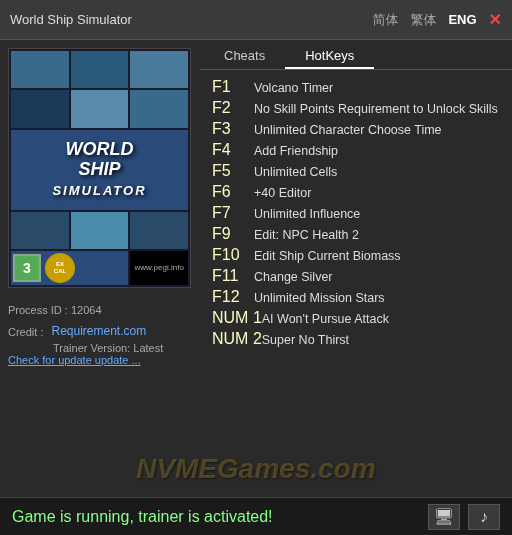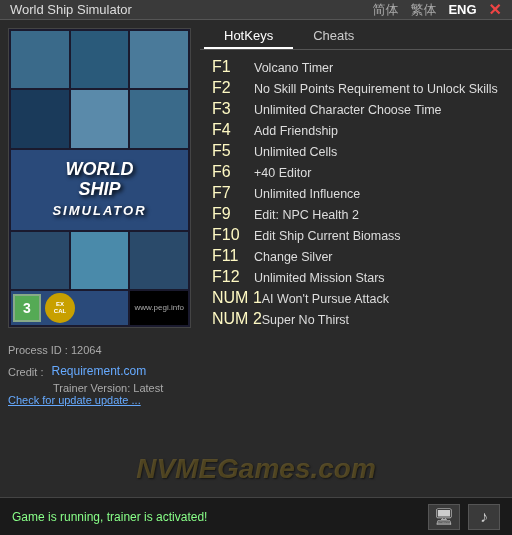--- a/index.html
+++ b/index.html
@@ -11,21 +11,21 @@
       overflow: hidden;
       position: relative;
     }
 
     
     .title-bar {
       display: flex;
       align-items: center;
       justify-content: space-between;
       background: #3a3a3a;
-      height: 20px;
+      height: 40px;
       padding: 2px 10px;
       border-bottom: 1px solid #555;
     }
     .title-bar-left {
       display: flex;
       align-items: center;
       gap: 8px;
     }
     .title-text {
       color: #ddd;
@@ -61,21 +61,21 @@
     
     .left-panel {
       width: 200px;
       padding: 8px;
       display: flex;
       flex-direction: column;
       gap: 4px;
     }
     .game-cover {
       width: 183px;
-      height: 300px;
+      height: 240px;
       background: #1a1a2e;
       border: 1px solid #444;
       overflow: hidden;
       position: relative;
       display: grid;
       grid-template-columns: repeat(3, 1fr);
       grid-template-rows: repeat(4, 1fr);
       gap: 2px;
       padding: 2px;
     }
@@ -208,21 +208,21 @@
       height: 38px;
       background: #1a1a1a;
       display: flex;
       align-items: center;
       justify-content: space-between;
       padding: 0 12px;
       border-top: 1px solid #444;
     }
     .status-text {
       color: #8f8;
-      font-size: 12px;
+      font-size: 16px;
     }
     .status-icons {
       display: flex;
       gap: 8px;
       align-items: center;
     }
     .status-icon-btn {
       width: 32px;
       height: 26px;
       background: #3a3a3a;
@@ -300,22 +300,22 @@
         <span class="info-value" style="color:#6af; font-size:12px;">Requirement.com</span>
       </div>
       <div class="info-label" style="margin-top:4px;margin-left:45px;">Trainer Version: Latest</div>
       <div class="info-link">Check for update update ...</div>
     </div>
   </div>
 
   <div class="right-panel">
 
     <div class="tabs">
+      <div class="tab">Cheats</div>
       <div class="tab active">HotKeys</div>
-      <div class="tab">Cheats</div>
     </div>
 
     <div class="hotkeys-list">
 
     <div class="hotkey-item">
           <span class="hotkey-key">F1</span>
           <span class="hotkey-desc">Volcano Timer</span>
         </div>
         <div class="hotkey-item">
           <span class="hotkey-key">F2</span>

